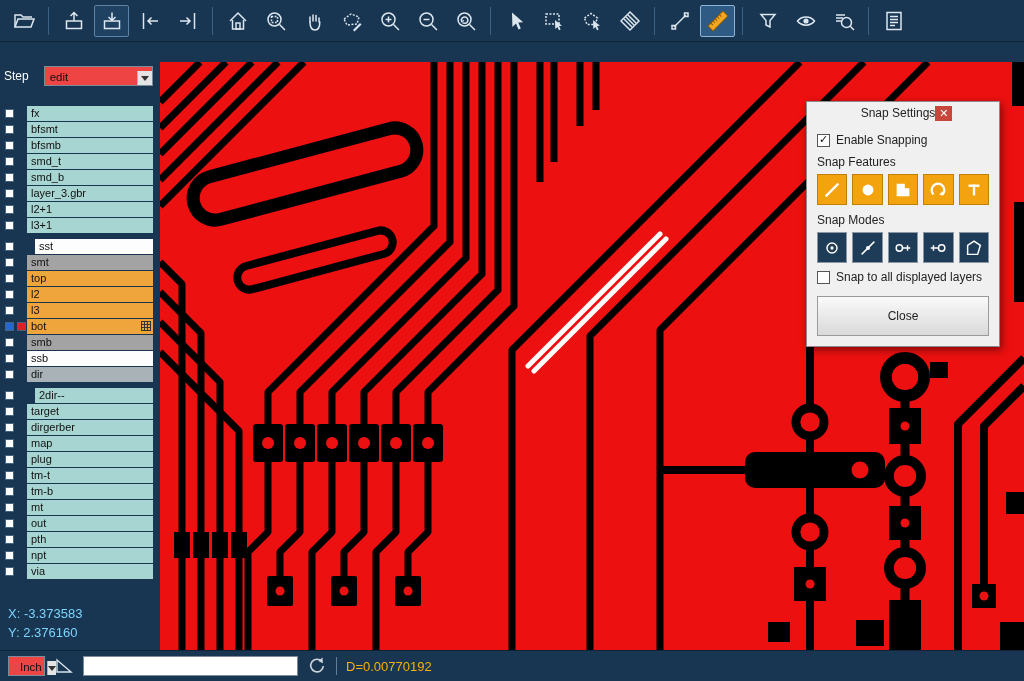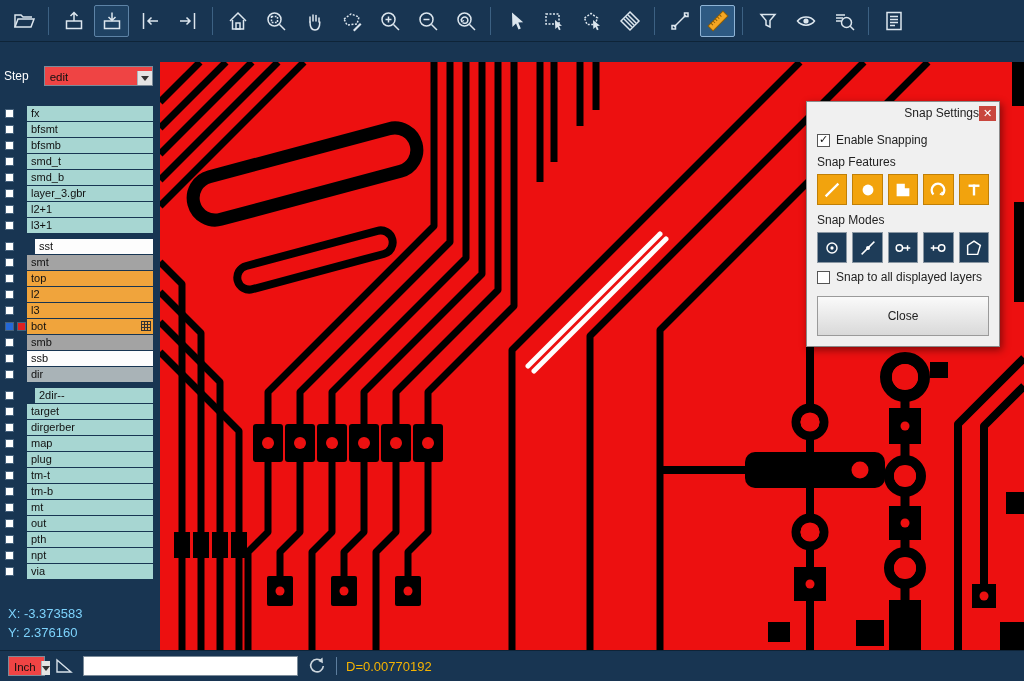--- a/index.html
+++ b/index.html
@@ -50,21 +50,21 @@
 
   .coords { position:absolute; left:8px; bottom:8px; color:#7dd3fc; font-size:13px; line-height:19px; }
 
   
   .canvas { position:absolute; left:160px; top:62px; width:864px; height:588px; overflow:hidden; }
 
   
   .dialog { position:absolute; left:806px; top:101px; width:194px; background:#f0f0f0;
             border:1px solid #8a8a8a; box-shadow:2px 3px 8px rgba(0,0,0,.45); z-index:10;
             font-size:12px; color:#222; }
-  .dlg-title { height:22px; display:flex; align-items:center; justify-content:flex-end;
+  .dlg-title { height:22px; display:flex; align-items:center; justify-content:center;
                padding:0 3px 0 10px; }
   .dlg-close { width:17px; height:15px; background:#c9463d; color:#fff; display:flex;
                align-items:center; justify-content:center; font-size:11px; line-height:1; }
   .dlg-body { padding:2px 10px 10px; }
   .chk-row { display:flex; align-items:center; gap:6px; margin:7px 0; }
   .chk { width:13px; height:13px; background:#fff; border:1px solid #555; display:flex;
          align-items:center; justify-content:center; font-size:11px; color:#111; flex:none; }
   .chk .mark { display:none; margin-top:-1px; }
   .chk.checked .mark { display:inline; }
   .dlg-label { margin:8px 0 5px; }
@@ -73,21 +73,21 @@
           display:flex; align-items:center; justify-content:center; }
   .mbtn { width:31px; height:31px; background:#1e3c58; border:1px solid #8a97a3;
           display:flex; align-items:center; justify-content:center; }
   .close-btn { display:block; width:100%; height:40px; margin-top:12px;
                background:linear-gradient(#fafafa,#d9d9d9); border:1px solid #9a9a9a;
                font-size:12px; color:#222; font-family:inherit; }
 
   
   .status-bar { position:absolute; left:0; right:0; bottom:0; height:31px; background:#183552;
                 border-top:1px solid #0e2438; display:flex; align-items:center; gap:9px; padding:0 8px; }
-  .unit-combo { width:37px; height:20px; }
+  .unit-combo { width:37px; height:20px;padding-left:6px; }
   .cmd { width:215px; height:20px; border:1px solid #7b8b99; background:#fff;
          font-family:inherit; font-size:12px; padding:0 4px; }
   .vsep { width:1px; height:18px; background:#5d7e9e; }
   .dist { color:#f5b301; font-size:13px; }
   .sbicon { flex:none; }
 </style>
 </head>
 <body>
 
 <div class="window">

